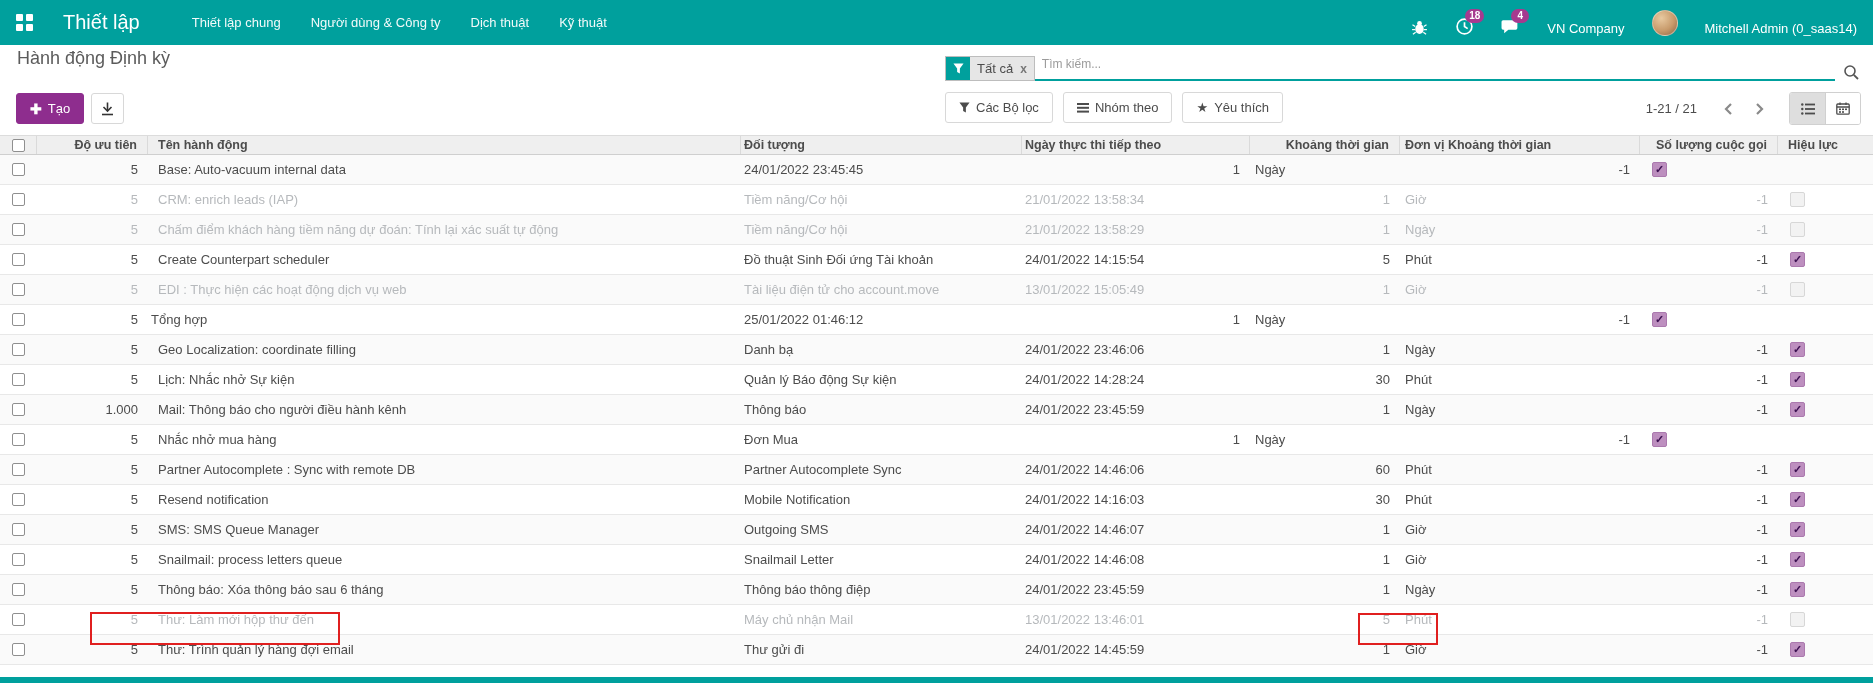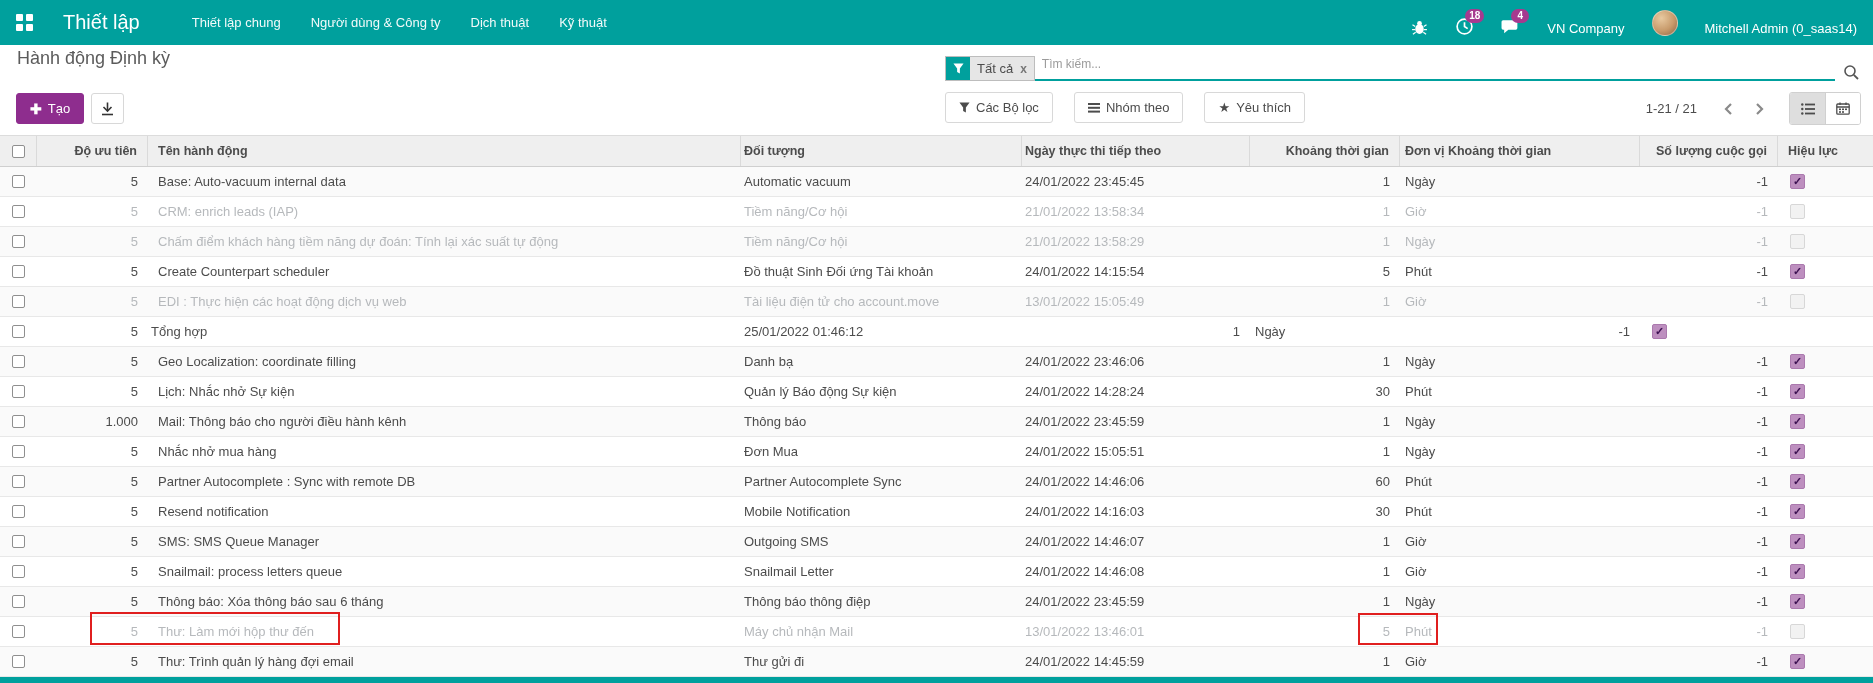--- a/index.html
+++ b/index.html
@@ -50,38 +50,38 @@
   .facet-x { background:#e6e6e6; display:flex; align-items:center; padding:0 7px 0 0; color:#777; font-weight:bold; font-size:12px; cursor:pointer; }
   .search-input {
     flex:1; height:32px; border:none; border-bottom:2px solid #00a09d;
     display:flex; align-items:center; padding-left:7px;
     font-size:12px; color:#9b9b9b; background:transparent; outline:none;
     font-family:"Liberation Sans",sans-serif;
   }
   .search-input::placeholder { color:#9b9b9b; }
   .search-mag { margin:8px 0 0 8px; cursor:pointer; }
   
-  .filter-buttons { position:absolute; left:945px; top:92px; display:flex; gap:21px; }
+  .filter-buttons { position:absolute; left:945px; top:92px; display:flex; gap:10px; }
   .filter-buttons .btn { font-weight:500; }
   
   .pager-zone { position:absolute; right:12px; top:92px; display:flex; align-items:center; }
   .pager-text { font-size:13px; color:#4c4c4c; margin-right:16px; }
   .pager-arrow { background:none; border:none; cursor:pointer; padding:4px 10px; display:flex; align-items:center; }
   .switcher { display:flex; border:1px solid #d0d0d0; border-radius:3px; overflow:hidden; margin-left:14px; }
   .switch-btn { width:35px; height:31px; background:#fff; border:none; display:flex; align-items:center; justify-content:center; cursor:pointer; }
   .switch-btn.active { background:#dedede; }
   .switch-btn + .switch-btn { border-left:1px solid #d0d0d0; }
   
   .listview { position:absolute; left:0; right:0; top:135px; }
   .thead, .trow {
     display:grid;
     grid-template-columns:37px 111px 593px 281px 228px 150px 240px 138px 95px;
   }
   .thead {
-    height:32px; background:#efefef; border-top:1px solid #dcdcdc; border-bottom:1px solid #cfcfcf;
+    height:20px; background:#efefef; border-top:1px solid #dcdcdc; border-bottom:1px solid #cfcfcf;
     font-weight:bold; font-size:12.5px; color:#4c4c4c;
   }
   .thead .th { display:flex; align-items:center; border-right:1px solid #dadada; overflow:hidden; white-space:nowrap; cursor:pointer; }
   .thead .th:last-child { border-right:none; }
   .trow { height:30px; border-bottom:1px solid #e8e8e8; font-size:13px; background:#fff; cursor:pointer; }
   .trow:nth-child(odd) { background:#fafafa; }
   .trow.muted .td { color:#b6b9bc; }
   .td { display:flex; align-items:center; overflow:hidden; white-space:nowrap; }
   .al-r { justify-content:flex-end; padding-right:10px; }
   .pad-l { padding-left:10px; }
@@ -273,21 +273,20 @@
       <div class="th al-r">Số lượng cuộc gọi</div>
       <div class="th pad-l">Hiệu lực</div>
     </div>
     <div id="tbody">
         <div class="trow">
           <div class="td check-pad">
             <span class="cb"></span>
           </div>
           <div class="td al-r">5</div>
           <div class="td pad-l">Base: Auto-vacuum internal data</div>
-          <div class="td pad-s">Automatic vacuum</div>
           <div class="td pad-s">24/01/2022 23:45:45</div>
           <div class="td al-r">1</div>
           <div class="td unit-pad">Ngày</div>
           <div class="td al-r">-1</div>
           <div class="td check-pad">
             <span class="cb-active">✓</span>
           </div>
         </div>
         <div class="trow muted">
           <div class="td check-pad">
@@ -408,21 +407,20 @@
             <span class="cb-active">✓</span>
           </div>
         </div>
         <div class="trow">
           <div class="td check-pad">
             <span class="cb"></span>
           </div>
           <div class="td al-r">5</div>
           <div class="td pad-l">Nhắc nhở mua hàng</div>
           <div class="td pad-s">Đơn Mua</div>
-          <div class="td pad-s">24/01/2022 15:05:51</div>
           <div class="td al-r">1</div>
           <div class="td unit-pad">Ngày</div>
           <div class="td al-r">-1</div>
           <div class="td check-pad">
             <span class="cb-active">✓</span>
           </div>
         </div>
         <div class="trow">
           <div class="td check-pad">
             <span class="cb"></span>

